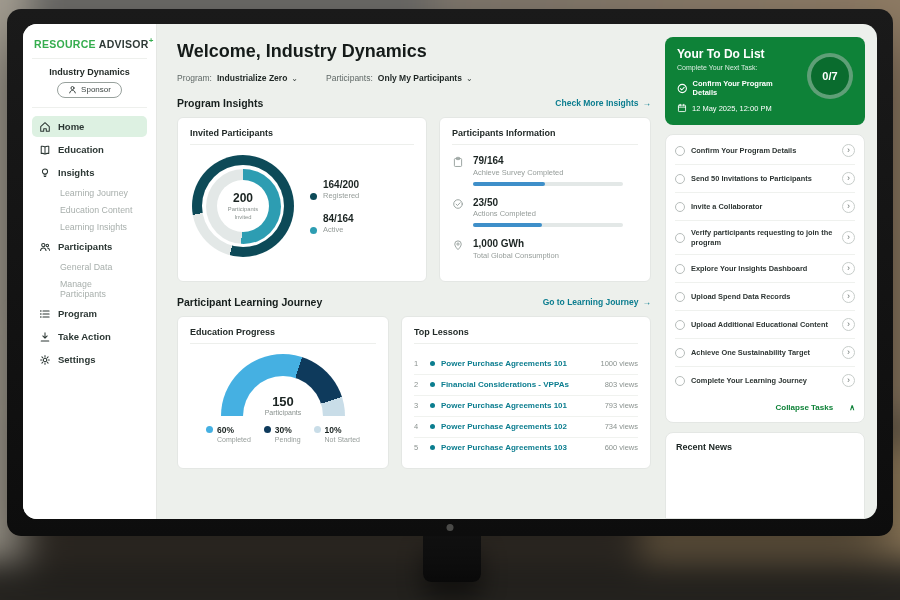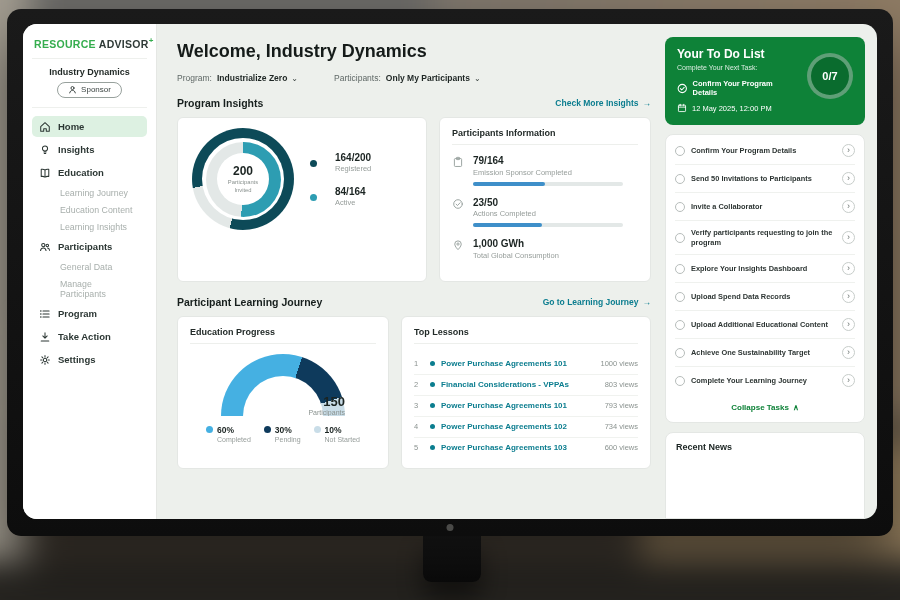--- a/index.html
+++ b/index.html
@@ -33,21 +33,21 @@
   .org-name{font-size:9px;font-weight:700;color:#222a27}
   .org-badge{display:inline-flex;align-items:flex-start;gap:4px;margin-top:5px;border:1px solid #98a19d;border-radius:999px;padding:2.5px 10px;font-size:8px;color:#3c4543}
   .nav-item{display:flex;align-items:center;gap:7px;padding:4.5px 7px;margin:1px 0;border-radius:5px;font-size:9.5px;font-weight:700;color:#2c3734;cursor:pointer}
   .nav-item.active{background:#ddf1e2}
   .nav-item svg{flex:0 0 auto}
   .nav-sub{padding:3.5px 7px 3.5px 28px;font-size:8.8px;color:#a8afac;font-weight:400;cursor:pointer}
 
   
   .main{flex:1;min-width:0;padding:15px 14px 24px 20px}
   .page-title{font-size:18px;font-weight:800;color:#151b19;margin:2px 0 11px}
-  .filters{display:flex;gap:36px;align-items:center}
+  .filters{display:flex;gap:28px;align-items:center}
   .filter{font-size:8.5px;color:#5f6866;display:flex;align-items:center;cursor:pointer}
   .filter-value{font-weight:700;color:#1e2624;margin-left:5px}
   .chev{font-size:8px;color:#3a4441;margin-left:4px}
   .section-head{display:flex;justify-content:space-between;align-items:center;margin:14px 0 8px}
   .section-title{font-size:10.5px;font-weight:800;color:#171f1d}
   .section-link{font-size:8.5px;font-weight:700;color:#0b7d8f;display:flex;gap:4px;align-items:flex-end;cursor:pointer}
   .cards{display:flex;gap:12px;align-items:stretch}
   .card{background:#fff;border:1px solid #e4e7e4;border-radius:6px;padding:10px 12px 10px}
   .row1 .card{min-height:160px}
   .row2 .card{min-height:150px}
@@ -58,41 +58,41 @@
   .invited-body{display:flex;align-items:center;gap:16px;padding-left:2px}
   .donut{position:relative;width:102px;height:102px;flex:0 0 auto}
   .donut div{position:absolute;border-radius:50%}
   .ring-outer{inset:0}
   .ring-gap{inset:10px;background:#fff}
   .ring-inner{inset:13.5px}
   .ring-hole{inset:25px;background:#fff;display:flex;flex-direction:column;align-items:center;justify-content:center;text-align:center}
   .donut-value{font-size:12px;font-weight:800;color:#1b2422}
   .donut-label{font-size:5.8px;color:#8a928f;width:36px;line-height:1.25;margin-top:1px}
   .inv-legend{display:flex;flex-direction:column;gap:13px}
-  .legend-item{display:flex;gap:18px;align-items:center}
+  .legend-item{display:flex;gap:6px;align-items:flex-end}
   .dot{width:7px;height:7px;border-radius:50%;margin-top:2px;flex:0 0 auto}
   .legend-value{font-size:10px;font-weight:800;color:#1b2422}
   .legend-label{font-size:7.5px;color:#969d9a;margin-top:1px}
 
   
   .info-card{flex:1}
   .stat{display:flex;gap:9px;margin-bottom:11px}
   .stat svg{margin-top:1px;flex:0 0 auto}
   .stat-value{font-size:10px;font-weight:800;color:#1b2422}
   .stat-label{font-size:7.5px;color:#969d9a;margin-top:1.5px}
   .bar{height:4px;width:150px;background:#e3e8e7;border-radius:2px;margin-top:5px;position:relative}
   .bar-fill{position:absolute;left:0;top:0;bottom:0;border-radius:2px}
 
   
   .edu-card{width:212px}
   .gauge-wrap{display:flex;flex-direction:column;align-items:center}
   .gauge{position:relative;width:124px;height:62px;overflow:hidden}
   .gauge-arc{position:absolute;left:0;top:0;width:124px;height:124px;border-radius:50%}
   .gauge-hole{position:absolute;left:22px;top:22px;width:80px;height:80px;border-radius:50%;background:#fff}
-  .gauge-center{position:absolute;left:0;right:0;bottom:0;text-align:right}
+  .gauge-center{position:absolute;left:0;right:0;bottom:0;text-align:center}
   .gauge-value{font-size:13px;font-weight:800;color:#1b2422}
   .gauge-label{font-size:7px;color:#8a928f}
   .gauge-legend{display:flex;gap:13px;margin-top:9px}
   .gl-top{display:flex;gap:4px;align-items:center}
   .gl-pct{font-size:8.5px;font-weight:800;color:#1b2422}
   .gl-label{font-size:7px;color:#969d9a;margin-left:11px;margin-top:1px}
 
   
   .lessons-card{flex:1}
   .lesson{display:flex;align-items:center;gap:6px;padding:5.5px 0;border-bottom:1px solid #f0f2ef}
@@ -108,21 +108,21 @@
   .todo-title{font-size:12px;font-weight:800}
   .todo-sub{font-size:7px;opacity:.85;margin-top:3px}
   .todo-next{display:flex;gap:5px;align-items:center;margin-top:8px;font-size:7.5px;font-weight:700;max-width:118px}
   .todo-due{display:flex;gap:5px;align-items:center;margin-top:6px;font-size:7.5px}
   .todo-progress{position:absolute;right:12px;top:16px;width:46px;height:46px;border-radius:50%;border:4px solid rgba(255,255,255,.35);background:#0a6c2e;display:flex;align-items:center;justify-content:center;font-size:11px;font-weight:800}
   .tasks-card{background:#fff;border:1px solid #e4e7e4;border-radius:8px;margin-top:9px;padding:2px 9px}
   .task{display:flex;align-items:center;gap:6px;padding:7px 0;border-bottom:1px solid #eff1ee;cursor:pointer}
   .task-check{width:10px;height:10px;border:1.2px solid #b7bdbb;border-radius:50%;flex:0 0 auto}
   .task-label{flex:1;font-size:7.4px;color:#2e3634;line-height:1.3;font-weight:600}
   .task-go{width:13px;height:13px;border:1px solid #c7cdca;border-radius:50%;display:flex;align-items:center;justify-content:center;color:#6b7370;font-size:9px;flex:0 0 auto;line-height:1}
-  .collapse{display:flex;justify-content:center;gap:4px;padding:9px 0 8px;color:#0e8238;font-weight:700;font-size:8px;cursor:pointer}
+  .collapse{display:flex;justify-content:flex-end;gap:16px;padding:9px 0 8px;color:#0e8238;font-weight:700;font-size:8px;cursor:pointer}
   .news-card{background:#fff;border:1px solid #e4e7e4;border-radius:8px 8px 0 0;margin-top:9px;padding:9px 10px;font-size:9px;font-weight:800;color:#1b2422;flex:1}
 </style>
 </head>
 <body>
 
 <div class="bg">
   <div class="bg-topleft"></div>
     <div class="bg-topright"></div>
     <div class="bg-right"></div>
   <div class="bg-bottom"></div>
@@ -151,32 +151,32 @@
         </div>
       </div>
 
       <div class="nav-item active">
         <svg width="12" height="12" viewBox="0 0 14 14" fill="none" stroke="#2c3734" stroke-width="1.2" stroke-linejoin="round">
             <path d="M2 6.5 7 2l5 4.5V12H8.5V9h-3v3H2Z"></path>
           </svg>
         <span>Home</span>
       </div>
       <div class="nav-item">
+        <svg width="12" height="12" viewBox="0 0 14 14" fill="none" stroke="#2c3734" stroke-width="1.2" stroke-linejoin="round">
+            <path d="M7 3.4C6 2.7 4.1 2.4 2.6 2.7v8.4c1.5-.3 3.4 0 4.4.7 1-.7 2.9-1 4.4-.7V2.7C9.9 2.4 8 2.7 7 3.4Z"></path>
+            <path d="M7 3.4v8.4"></path>
+          </svg>
+        <span>Education</span>
+      </div>
+      <div class="nav-item">
         <svg width="12" height="12" viewBox="0 0 14 14" fill="none" stroke="#2c3734" stroke-width="1.2" stroke-linecap="round">
             <circle cx="7" cy="5.3" r="3"></circle>
             <path d="M5.8 9.3h2.4M6.1 11h1.8"></path>
           </svg>
         <span>Insights</span>
-      </div>
-      <div class="nav-item">
-        <svg width="12" height="12" viewBox="0 0 14 14" fill="none" stroke="#2c3734" stroke-width="1.2" stroke-linejoin="round">
-            <path d="M7 3.4C6 2.7 4.1 2.4 2.6 2.7v8.4c1.5-.3 3.4 0 4.4.7 1-.7 2.9-1 4.4-.7V2.7C9.9 2.4 8 2.7 7 3.4Z"></path>
-            <path d="M7 3.4v8.4"></path>
-          </svg>
-        <span>Education</span>
       </div>
       <div class="nav-sub">Learning Journey</div>
       <div class="nav-sub">Education Content</div>
       <div class="nav-sub">Learning Insights</div>
       <div class="nav-item">
         <svg width="12" height="12" viewBox="0 0 14 14" fill="none" stroke="#2c3734" stroke-width="1.2" stroke-linecap="round">
             <circle cx="5" cy="4.8" r="1.9"></circle>
             <path d="M1.8 11.2c.3-2 1.6-3 3.2-3s2.9 1 3.2 3"></path>
             <circle cx="9.7" cy="5.3" r="1.5"></circle>
             <path d="M10 8.3c1.3.2 2.1 1.1 2.3 2.6"></path>
@@ -228,20 +228,21 @@
         <span class="section-title">Program Insights</span>
         <span class="section-link">
           <span>Check More Insights</span>
           <span>→</span>
         </span>
       </div>
 
       <div class="cards row1">
 
         <div class="card invited-card">
+          <div class="card-title">Invited Participants</div>
           <div class="invited-body">
             <div class="donut">
               <div class="ring-outer" style="background: conic-gradient(from 260deg, rgb(13, 74, 88) 0deg, rgb(13, 74, 88) 82%, rgb(227, 232, 231) 0deg);"></div>
               <div class="ring-gap"></div>
               <div class="ring-inner" style="background: conic-gradient(rgb(45, 157, 178) 0deg, rgb(45, 157, 178) 51%, rgb(227, 232, 231) 0deg);"></div>
               <div class="ring-hole">
                 <span class="donut-value">200</span>
                 <span class="donut-label">Participants Invited</span>
               </div>
             </div>
@@ -266,21 +267,21 @@
 
         <div class="card info-card">
           <div class="card-title">Participants Information</div>
           <div class="stat">
             <svg width="12" height="12" viewBox="0 0 14 14" fill="none" stroke="#97a09d" stroke-width="1.1" stroke-linejoin="round">
                 <rect x="2.8" y="3" width="8.4" height="9.2" rx="1"></rect>
                 <rect x="5" y="1.6" width="4" height="2.6" rx="0.7"></rect>
               </svg>
             <div>
               <div class="stat-value">79/164</div>
-              <div class="stat-label">Emission Sponsor Completed</div>
+              <div class="stat-label">Achieve Survey Completed</div>
               <div class="bar">
                   <div class="bar-fill" style="background: rgb(62, 143, 201); width: 48%;"></div>
                 </div>
             </div>
           </div>
           <div class="stat">
             <svg width="12" height="12" viewBox="0 0 14 14" fill="none" stroke="#97a09d" stroke-width="1.1" stroke-linecap="round" stroke-linejoin="round">
                 <circle cx="7" cy="7" r="5"></circle>
                 <path d="M4.8 7.2 6.4 8.8l3-3.2"></path>
               </svg>

